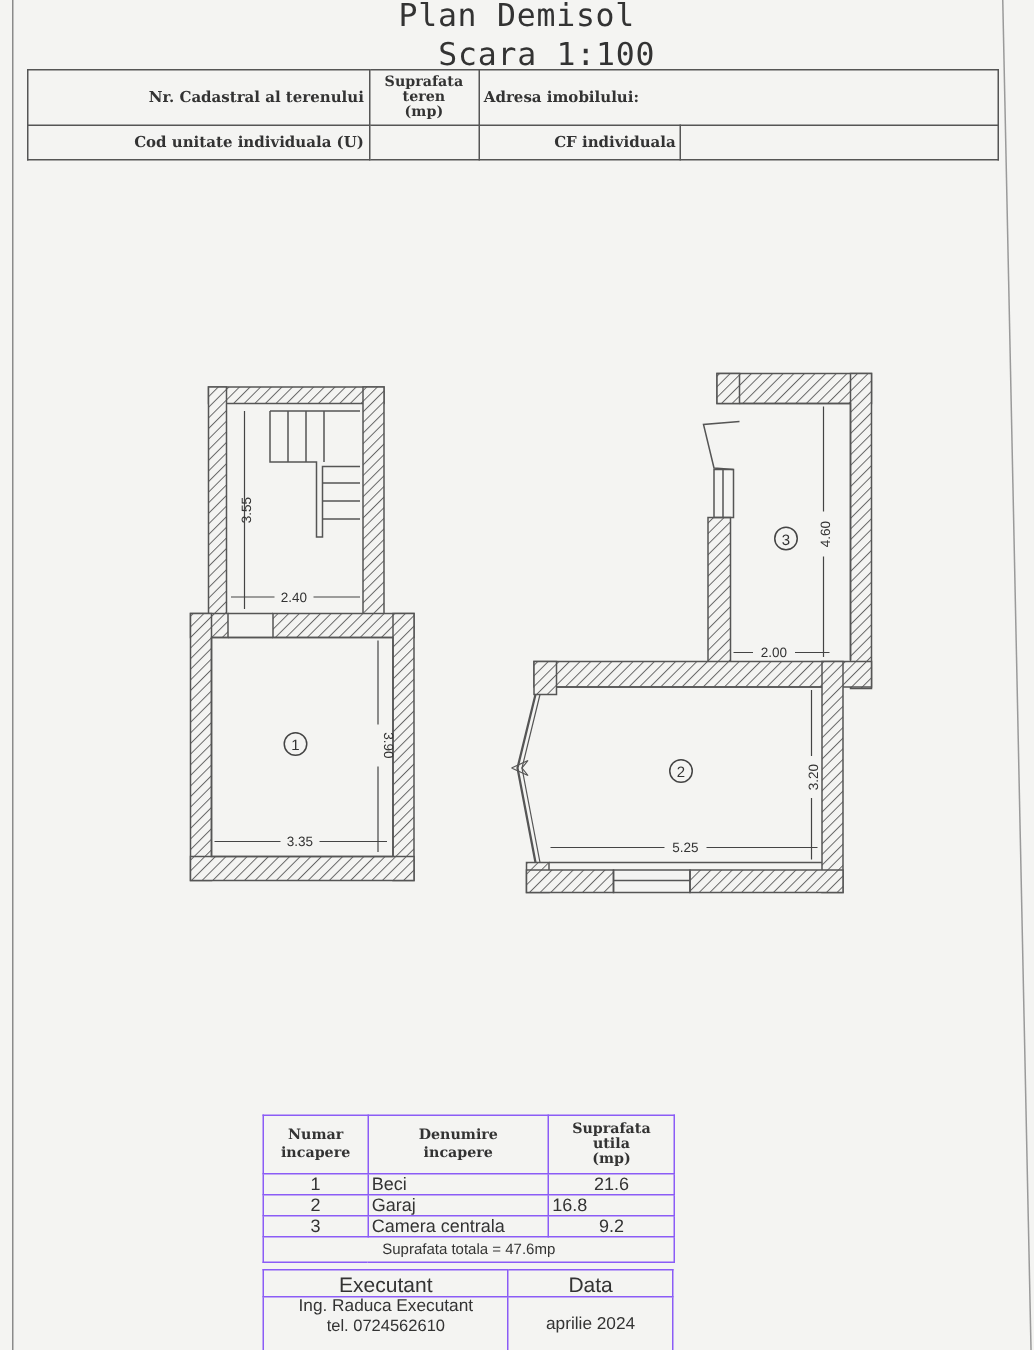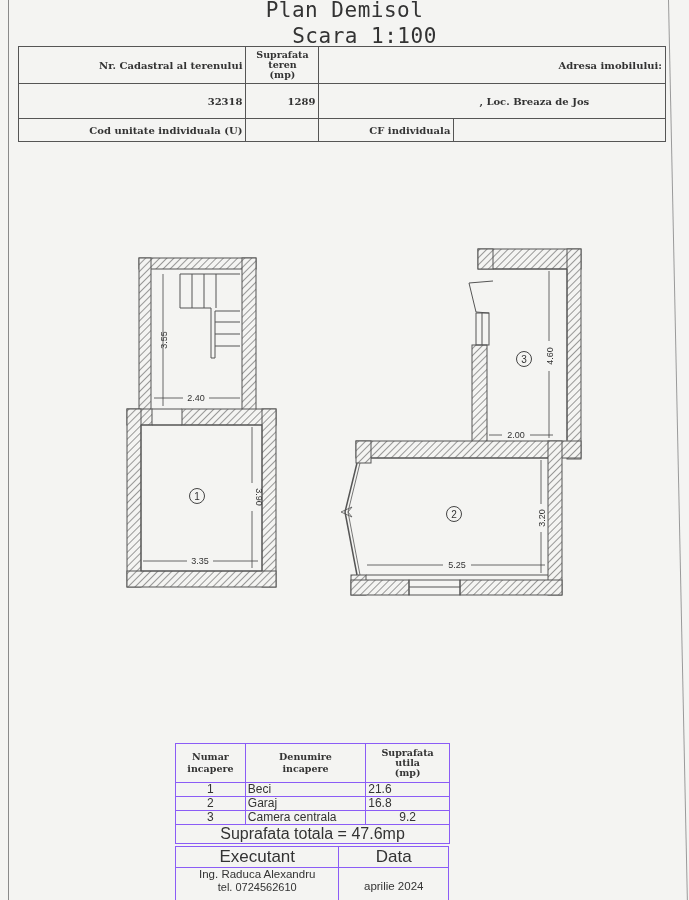--- a/index.html
+++ b/index.html
@@ -13,35 +13,35 @@
   .title { position:absolute; left:0; width:689px; text-align:center; font-family:"DejaVu Sans Mono", monospace; color:#333; }
   .title.t1 { top:-2px; font-size:21px; letter-spacing:0.5px; }
   .title.t2 { top:24px; font-size:21px; letter-spacing:0.5px;margin-left:20px; }
 
   table.info {
     position:absolute; left:18px; top:46px; width:648px;
     border-collapse:collapse; font-family:"DejaVu Serif", serif; font-size:10px; font-weight:bold; color:#333;
   }
   table.info td { border:1px solid #555; padding:0 3px; height:18px; }
   .c-left { text-align:right; }
-  .c-center { text-align:right; }
+  .c-center { text-align:left; }
   .small-hdr { font-size:9.5px; line-height:10px; text-align:center; }
 
   .plan { position:absolute; left:0; top:0; }
   .dim-text { font-family:"Liberation Sans", sans-serif; font-size:9px; fill:#333; }
 
   table.rooms {
     position:absolute; left:175px; top:743px; width:275px;
     border-collapse:collapse; font-family:"Liberation Sans", sans-serif; color:#333; font-size:12px;
   }
   table.rooms td { border:1px solid #8b5cf6; padding:0 2px; }
   .hdr-cell { font-family:"DejaVu Serif", serif; font-weight:bold; font-size:9.5px; text-align:center; line-height:12px; height:38px; }
   .row-cell { height:13px; line-height:13px; font-size:12px; }
-  .total-cell { text-align:center; height:16px; font-size:16px; }
-  .exec-cell { text-align:center; height:17px; font-size:17px; }
+  .total-cell { text-align:center; height:16px; font-size:10px; }
+  .exec-cell { text-align:center; height:17px; font-size:14px; }
   .sig-cell { text-align:center; font-size:11.5px; line-height:13px; height:44px; vertical-align:top; padding-top:6px; }
 </style>
 </head>
 <body>
 
 <div class="page-border-left"></div>
 <div class="page-border-right"></div>
 
 <div class="title t1">Plan Demisol</div>
 <div class="title t2">Scara 1:100</div>
@@ -57,25 +57,20 @@
       <tr>
     <td class="c-left" style="height:36px;">Nr. Cadastral al terenului</td>
     <td class="small-hdr">
       <div>Suprafata</div>
       <div>teren</div>
       <div>(mp)</div>
     </td>
     <td colspan="2" class="c-center">Adresa imobilului:</td>
   </tr>
   <tr>
-    <td class="c-center" style="height:34px;">32318</td>
-    <td class="c-center">1289</td>
-    <td colspan="2" style="text-align:left; padding-left:160px;">, Loc. Breaza de Jos</td>
-  </tr>
-  <tr>
     <td class="c-left" style="height:22px;margin-top:20px;">Cod unitate individuala (U)</td>
     <td></td>
     <td class="c-left" style="padding-left:28px;">CF individuala</td>
     <td></td>
   </tr>
 </tbody>
   </table>
 
 <svg class="plan" width="689" height="900">
   <defs>
@@ -200,21 +195,21 @@
     </td>
     <td class="hdr-cell" style="line-height:10px;">
       <div>Suprafata</div>
       <div>utila</div>
       <div>(mp)</div>
     </td>
   </tr>
   <tr>
     <td class="row-cell" style="text-align:center">1</td>
     <td class="row-cell">Beci</td>
-    <td class="row-cell" style="">21.6</td>
+    <td class="row-cell" style="text-align:center">21.6</td>
   </tr>
   <tr>
     <td class="row-cell" style="text-align:center">2</td>
     <td class="row-cell">Garaj</td>
     <td class="row-cell" style="text-align:left">16.8</td>
   </tr>
   <tr>
     <td class="row-cell" style="text-align:center">3</td>
     <td class="row-cell">Camera centrala</td>
     <td class="row-cell" style="text-align:center">9.2</td>
@@ -230,19 +225,19 @@
       <col style="width:164px">
       <col style="width:110px">
     </colgroup>
   <tbody>
       <tr>
     <td class="exec-cell">Executant</td>
     <td class="exec-cell">Data</td>
   </tr>
   <tr>
     <td class="sig-cell">
-      <div>Ing. Raduca Alexandru</div>
+      <div>Ing. Raduca Executant</div>
       <div style="font-size:11px">tel. 0724562610</div>
     </td>
     <td class="sig-cell" style="padding-top:12px">aprilie 2024</td>
   </tr>
 </tbody>
   </table>
 
 </body></html>

